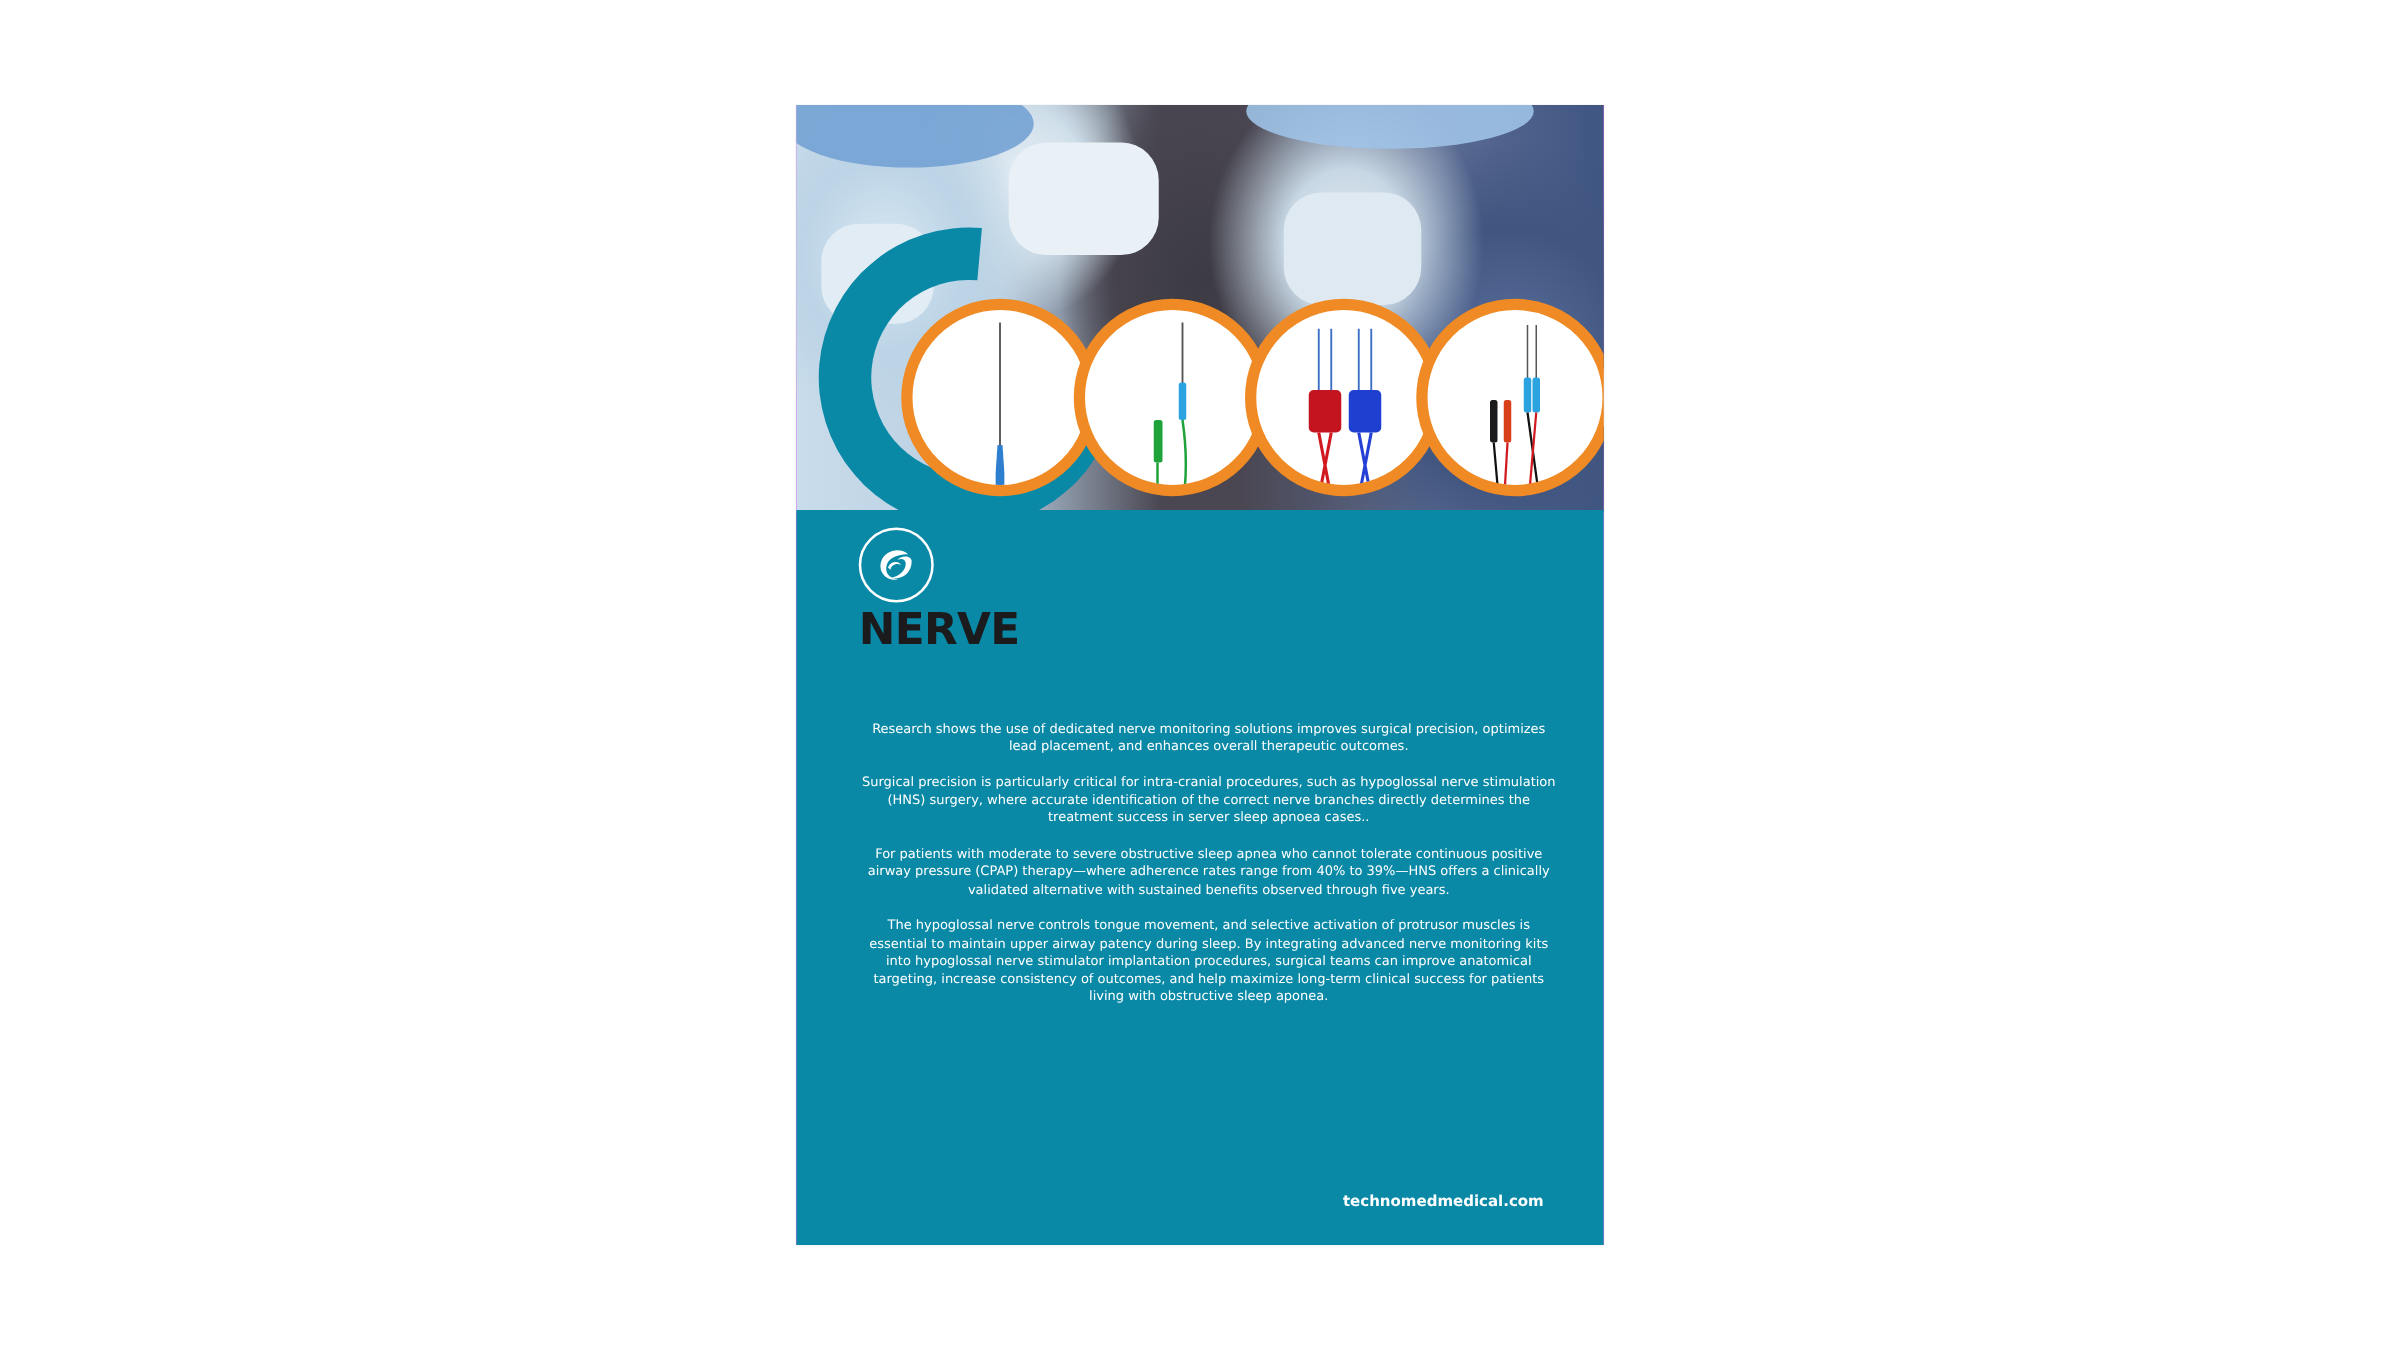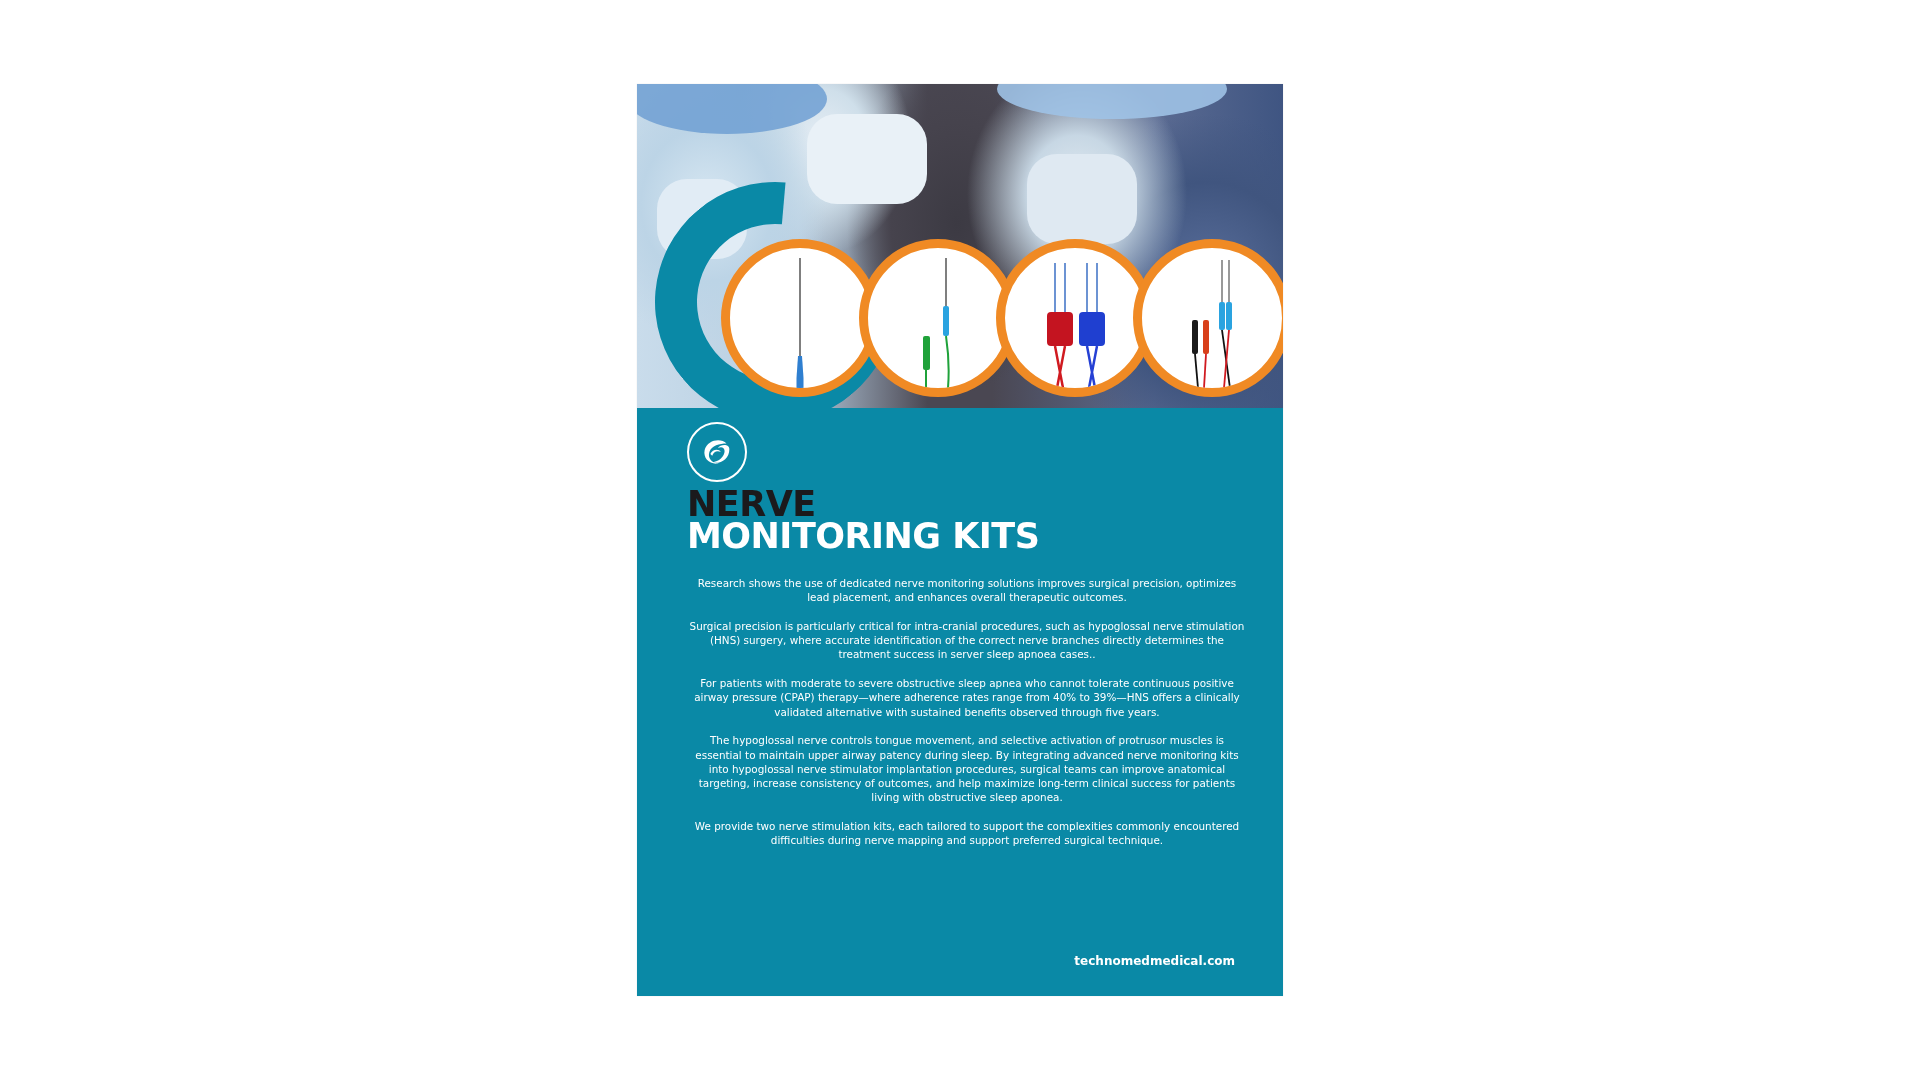--- a/index.html
+++ b/index.html
@@ -189,26 +189,24 @@
   <div class="logo">
     <svg viewBox="0 0 40 40">
       <path d="M30 11 C24 5 10 7 7 18 C5 27 13 34 22 32 C14 32 10 26 12 20 C14 13 23 11 30 11 Z" fill="#ffffff"></path>
       <path d="M33 17 C33 27 24 33 15 31 C22 30 28 25 28 19 C28 15 24 14 21 16 C23 12 33 11 33 17 Z" fill="#ffffff"></path>
       <path d="M13 22 C15 17 22 16 24 20 C20 18 16 20 15 24 Z" fill="#ffffff"></path>
     </svg>
   </div>
 
   <h1 class="heading">
     <span class="line1">NERVE</span>
-    <span class="line2">MONITORING KITS</span>
   </h1>
 
   <div class="copy">
     <p>Research shows the use of dedicated nerve monitoring solutions improves surgical precision, optimizes lead placement, and enhances overall therapeutic outcomes.</p>
     <p>Surgical precision is particularly critical for intra-cranial procedures, such as hypoglossal nerve stimulation (HNS) surgery, where accurate identification of the correct nerve branches directly determines the treatment success in server sleep apnoea cases..</p>
     <p>For patients with moderate to severe obstructive sleep apnea who cannot tolerate continuous positive airway pressure (CPAP) therapy—where adherence rates range from 40% to 39%—HNS offers a clinically validated alternative with sustained benefits observed through five years.</p>
     <p>The hypoglossal nerve controls tongue movement, and selective activation of protrusor muscles is essential to maintain upper airway patency during sleep. By integrating advanced nerve monitoring kits into hypoglossal nerve stimulator implantation procedures, surgical teams can improve anatomical targeting, increase consistency of outcomes, and help maximize long-term clinical success for patients living with obstructive sleep aponea.</p>
-    <p>We provide two nerve stimulation kits, each tailored to support the complexities commonly encountered difficulties during nerve mapping and support preferred surgical technique.</p>
   </div>
 
   <div class="footer-url">technomedmedical.com</div>
 
 </div>
 
 </body></html>

